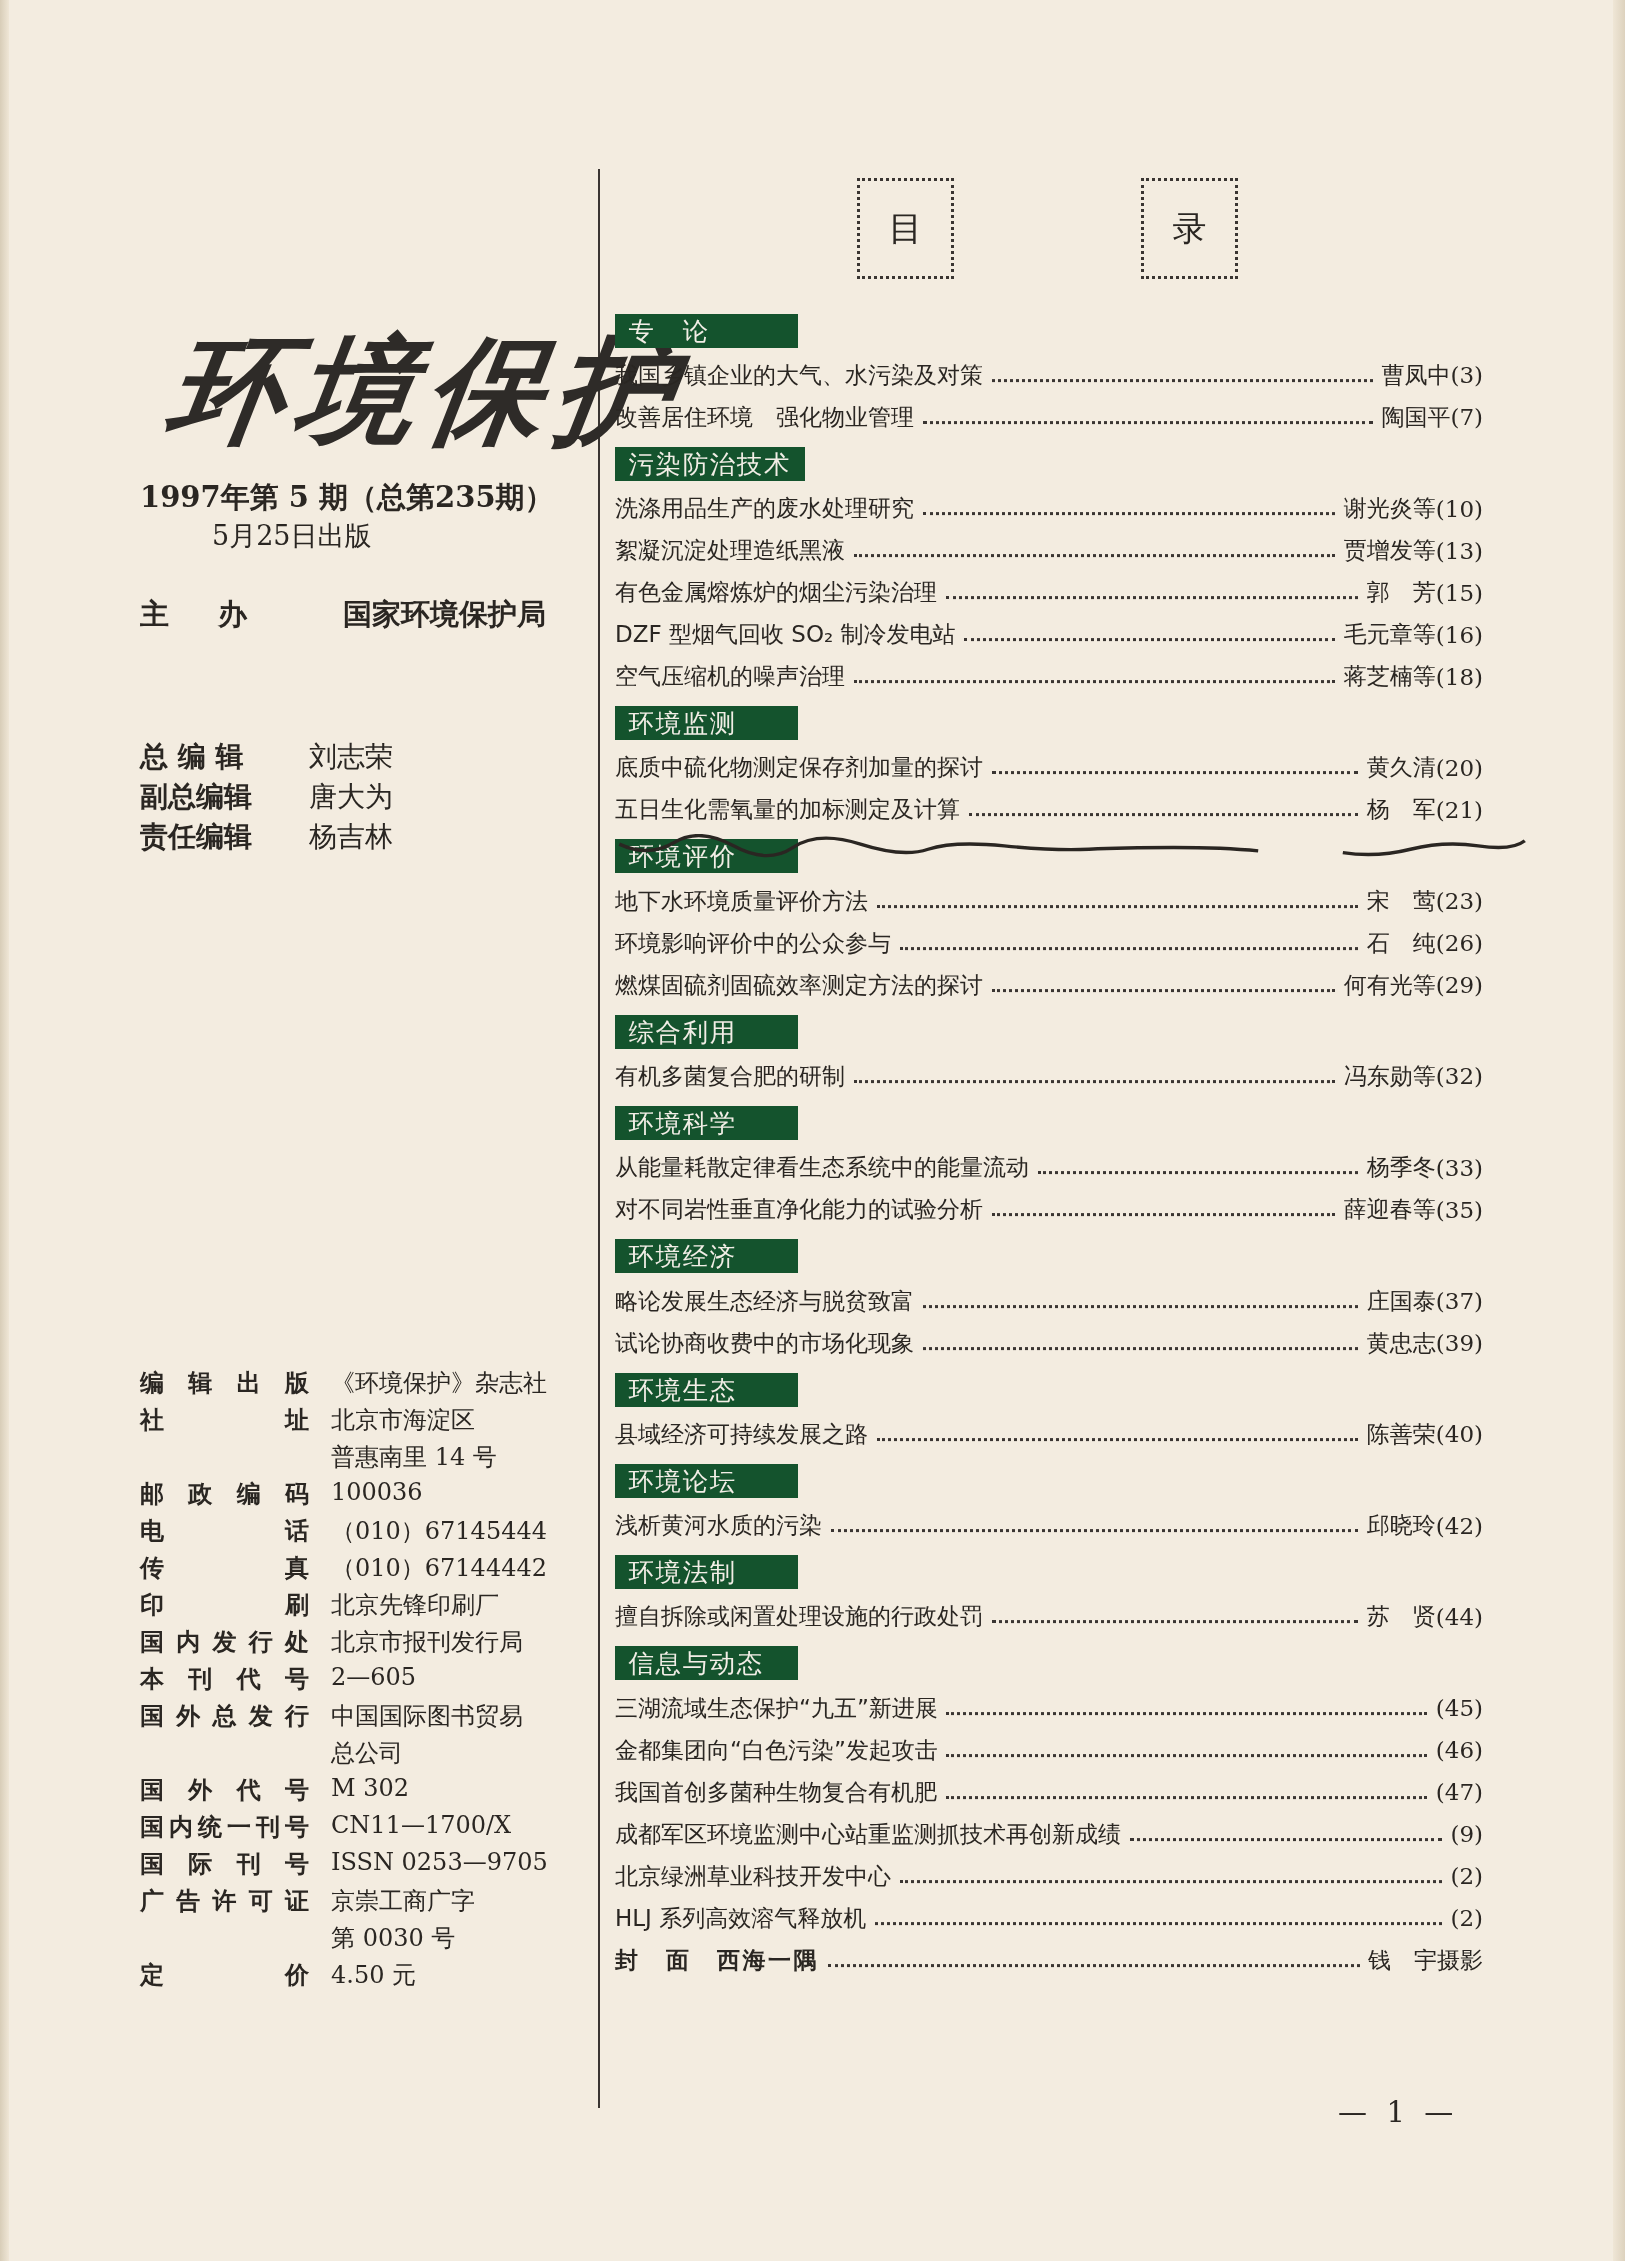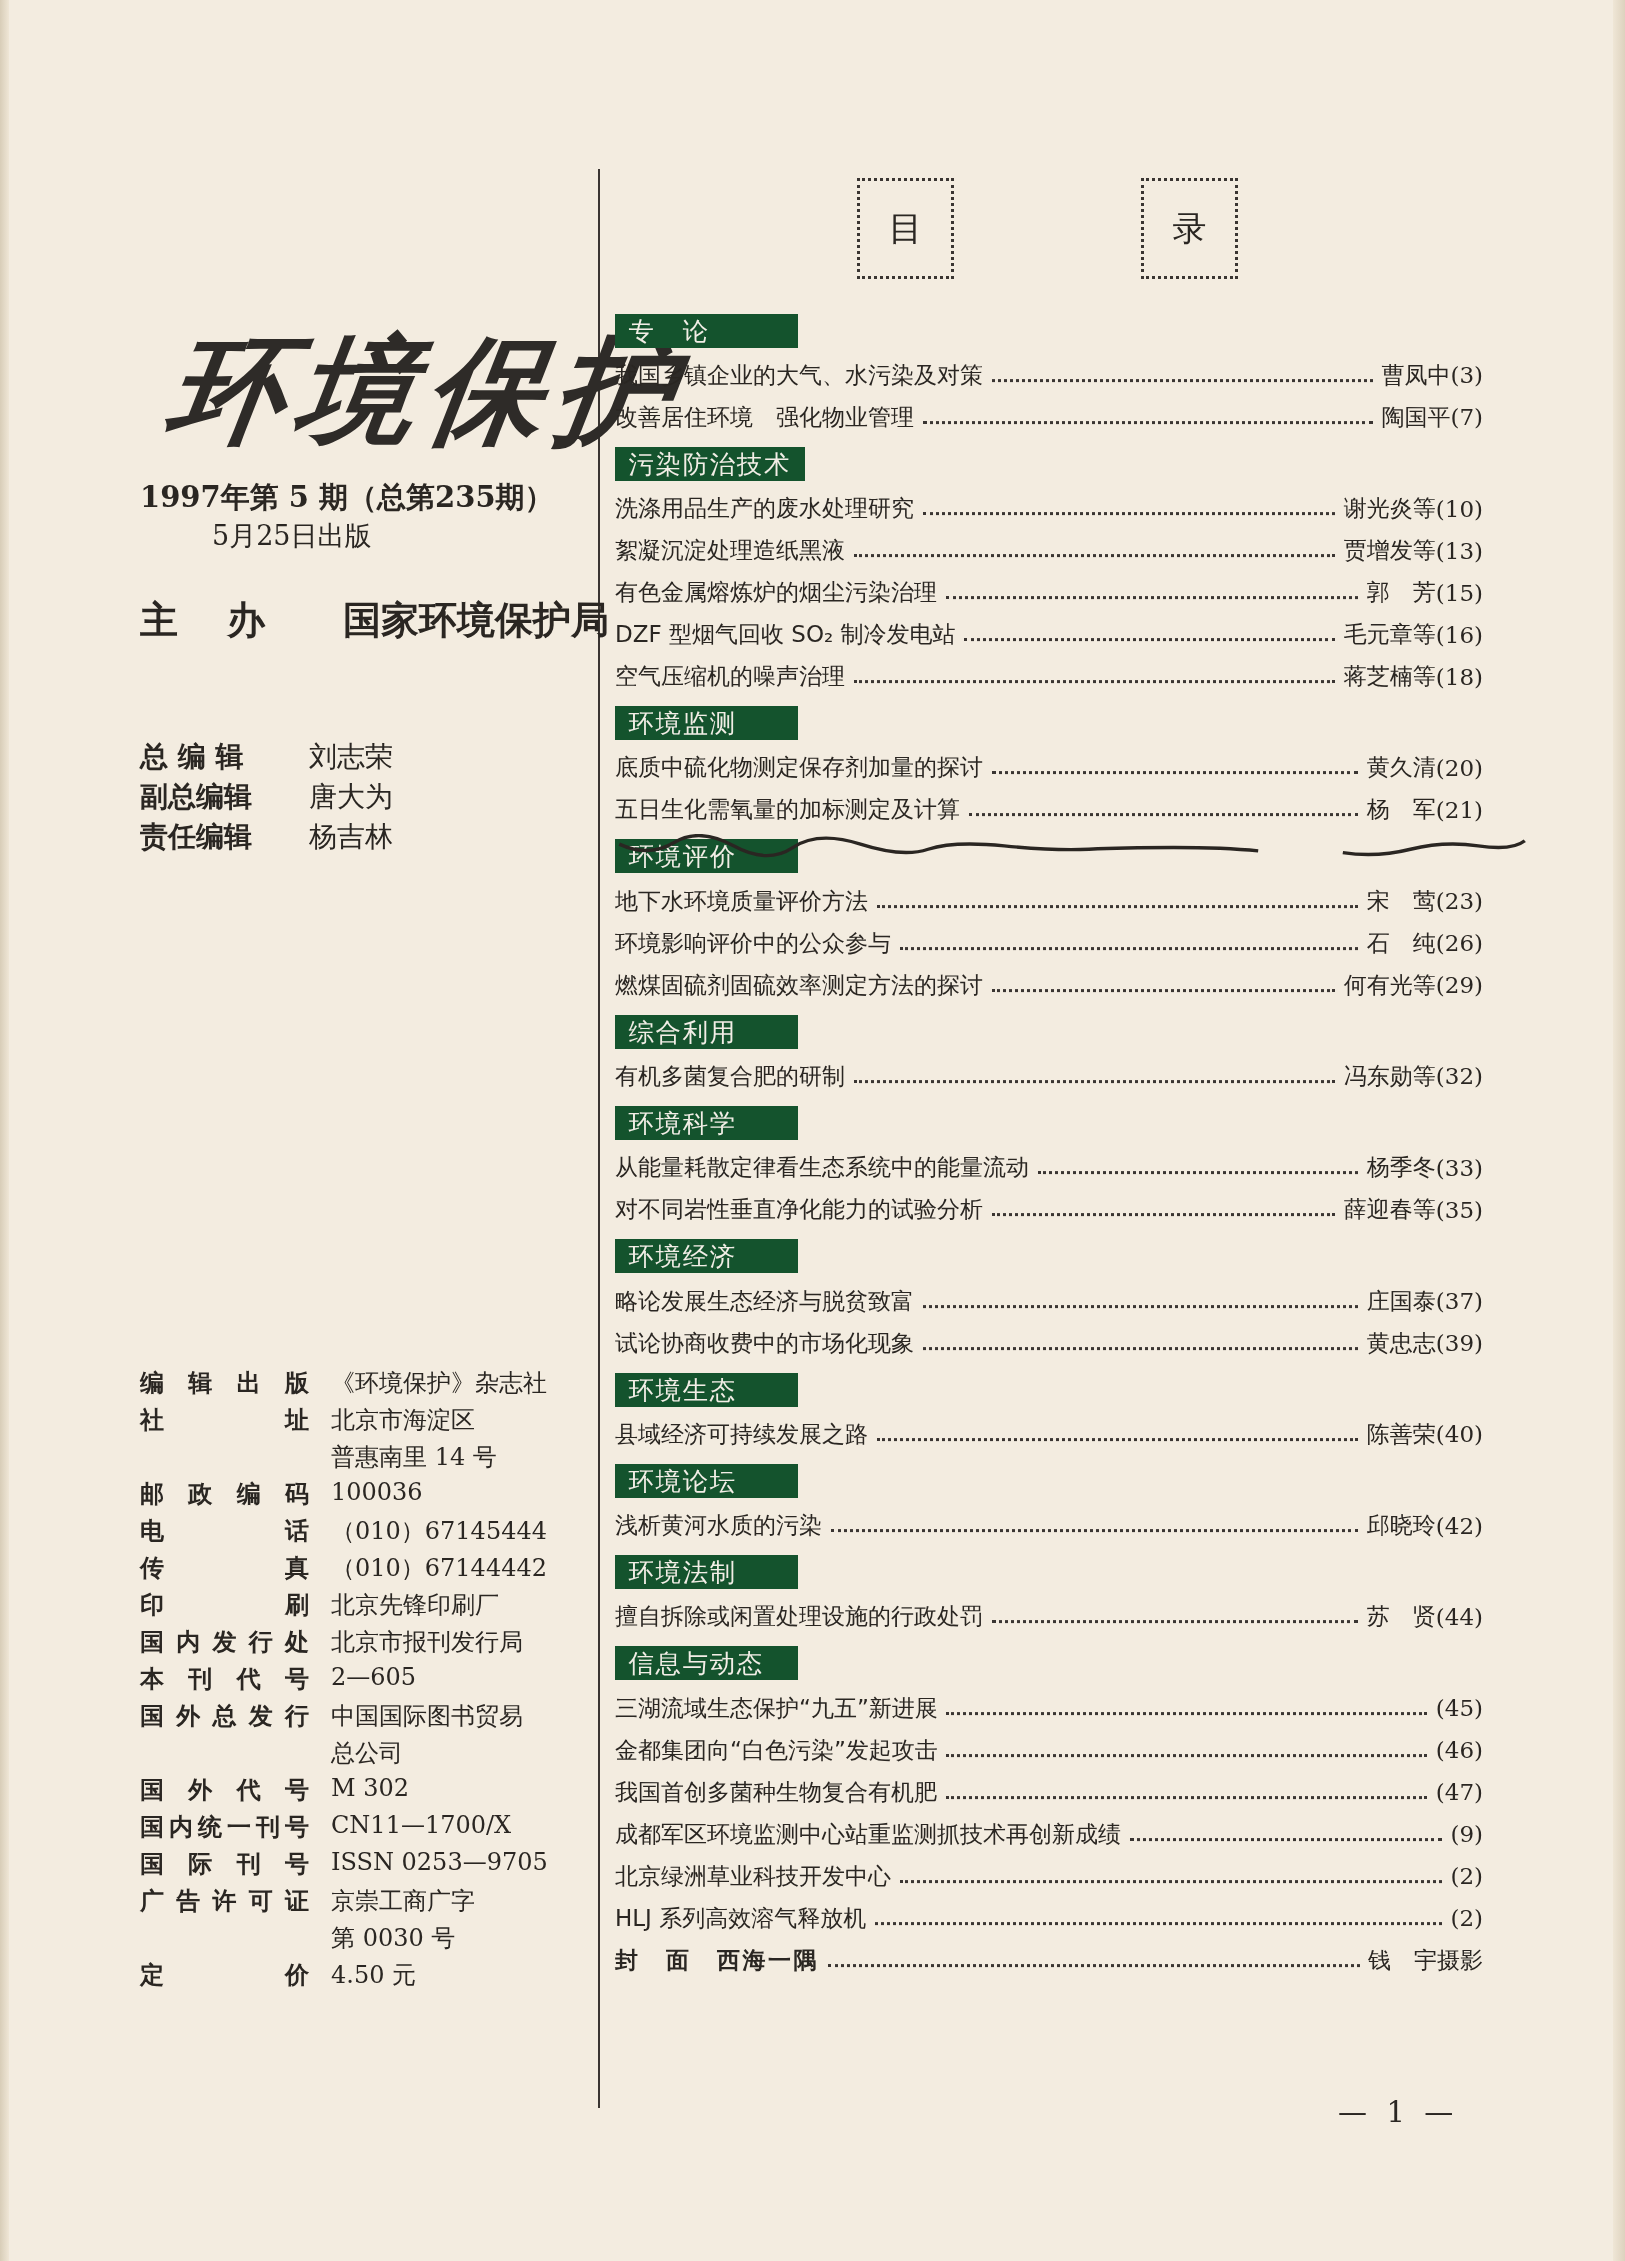--- a/index.html
+++ b/index.html
@@ -10,21 +10,21 @@
     color:#2a2622;
   }
   .page-edge-left { position:absolute; left:0; top:0; width:8.5px; height:100%; background:linear-gradient(90deg,#d8cdb8,#efe6d6); }
   .page-edge-right { position:absolute; right:0; top:0; width:12px; height:100%; background:linear-gradient(90deg,#efe6d6,#ddd2be); }
   .divider { position:absolute; left:598px; top:169px; width:1.7px; height:1939px; background:#3a3532; }
 
   
   .masthead { position:absolute; left:169px; top:313px; font-family:"DejaVu Serif", serif; font-weight:bold; font-size:117px; letter-spacing:12px; color:#2e2b28; font-style:italic; transform:skewX(-8deg); }
   .issue { position:absolute; left:140px; top:478px; font-size:29px; font-weight:bold; white-space:nowrap; }
   .pubdate { position:absolute; left:212px; top:518px; font-size:27px; white-space:nowrap;text-align:center; }
-  .sponsor { position:absolute; left:140px; top:595px; font-size:38px; font-weight:bold; white-space:nowrap; font-family:"DejaVu Sans", sans-serif; }
+  .sponsor { position:absolute; left:140px; top:595px; font-size:29px; font-weight:bold; white-space:nowrap; font-family:"DejaVu Sans", sans-serif; }
   .sponsor .lbl { display:inline-block; width:203px; letter-spacing:49px; }
   .editors { position:absolute; left:140px; top:738px; }
   .ed-row { height:40px; font-size:28px; white-space:nowrap; }
   .ed-row .role { display:inline-block; width:169px; font-weight:bold; font-family:"DejaVu Sans", sans-serif; }
   .info { position:absolute; left:140px; top:1367px; }
   .info-row { height:37px; font-size:24px; white-space:nowrap; display:flex; }
   .info-row .k { width:169px; font-weight:bold; font-family:"DejaVu Sans", sans-serif; text-align:justify; text-align-last:justify; margin-right:22px; }
   .info-row .v { font-family:"DejaVu Serif", serif; }
 
   

